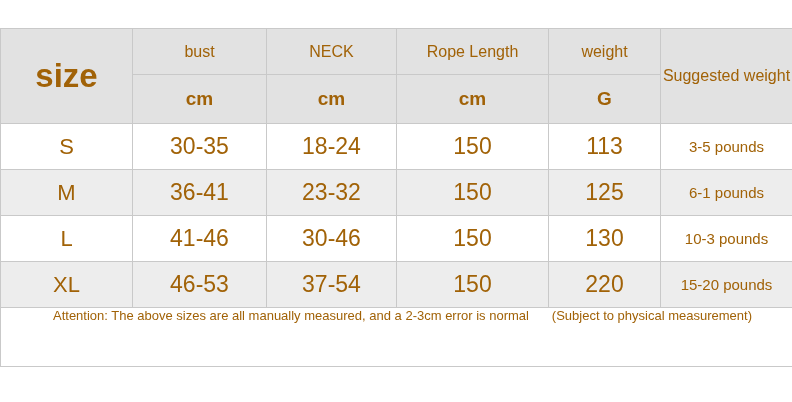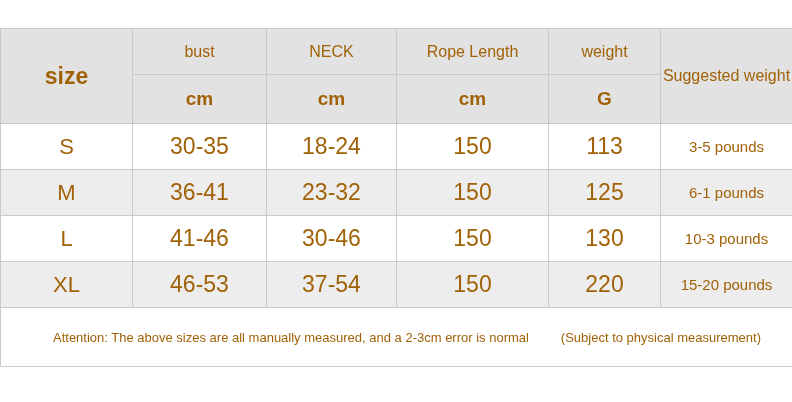--- a/index.html
+++ b/index.html
@@ -47,21 +47,21 @@
   }
   .hdr-unit {
     background: #e2e2e2;
     font-size: 19px;
     font-weight: bold;
     height: 48px;
     color: #111;
   }
   .size-title {
     background: #e2e2e2;
-    font-size: 23px;
+    font-size: 33px;
     font-weight: bold;
     color: #111;
   }
   .suggest-head {
     background: #e2e2e2;
     font-size: 16px;
     color: #222;
   }
   
   .row-cell {
@@ -82,23 +82,22 @@
   
   .note-row td {
     height: 58px;
     background: #ffffff;
     font-size: 13px;
     color: #2b2b2b;
     position: relative;
   }
   .note-inner {
     display: flex;
-    align-items: center;
     justify-content: space-between;
-    padding: 0 31px 0 52px;
+    padding: 0 40px 0 52px;
     height: 100%;
     box-sizing: border-box;
   }
   .note-left {
     text-align: left;
   }
   .note-right {
     text-align: right;
   }
 </style>

